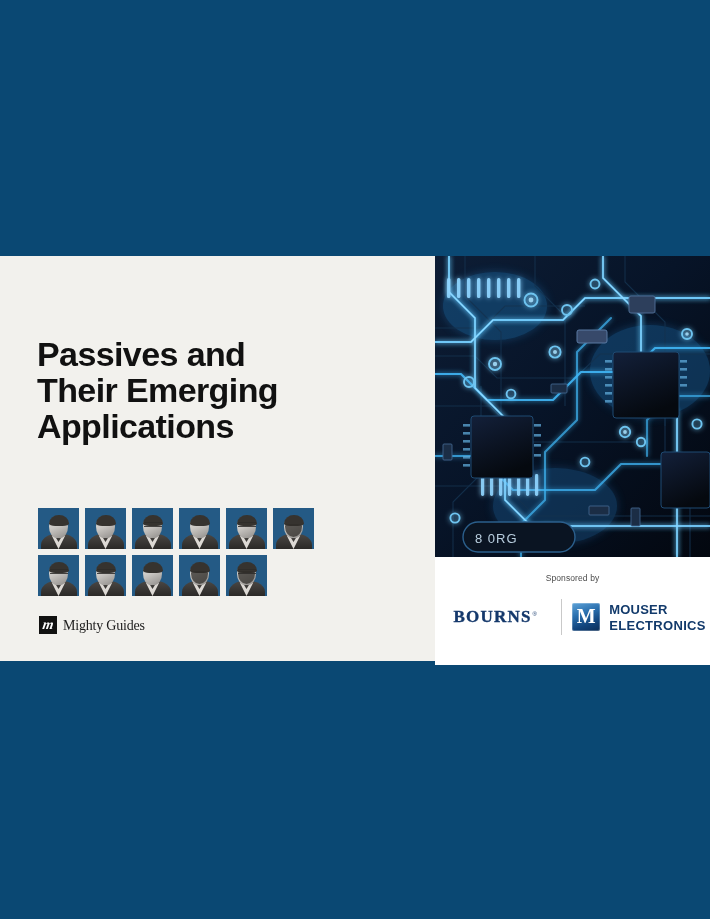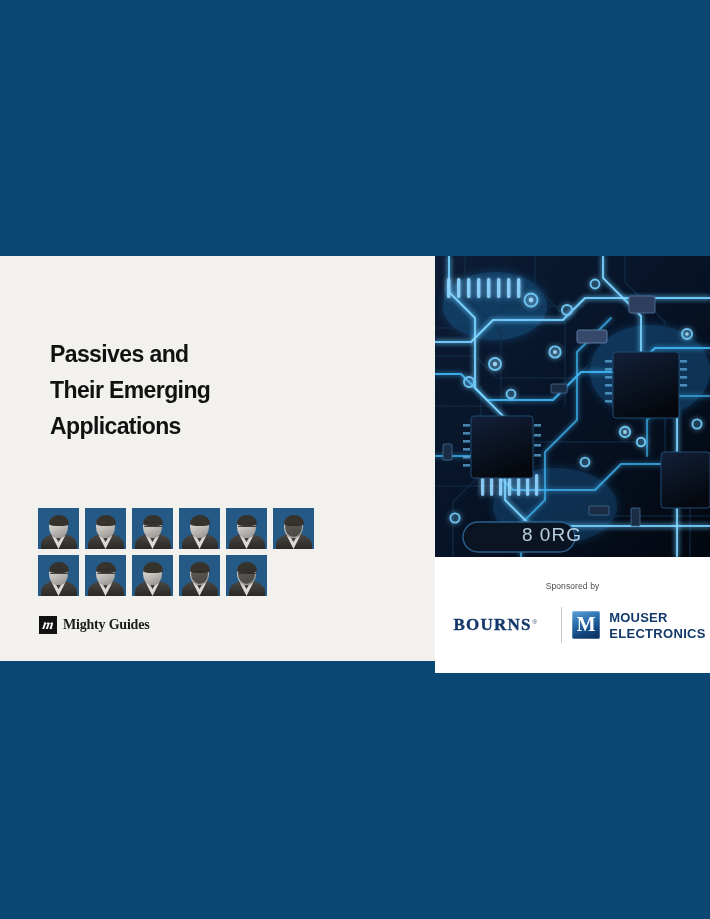--- a/index.html
+++ b/index.html
@@ -31,24 +31,24 @@
   
   #cover-left {
     width: 435px;
     height: 100%;
     background: #f2f1ed;
     position: relative;
   }
 
   #cover-title {
     position: absolute;
-    left: 50px;
+    left: 37px;
     top: 80px;
     width: 330px;
-    font-size: 23px;
+    font-size: 34px;
     line-height: 36px;
     font-weight: 700;
     letter-spacing: -0.6px;
     color: #111111;
     white-space: pre-line;
   }
 
   
   #contributors {
     position: absolute;
@@ -130,23 +130,22 @@
     border-radius: 30% 30% 50% 50% / 18% 18% 78% 78%;
     background: rgba(48,45,42,.75);
   }
 
   
   #mighty-guides {
     position: absolute;
     left: 39px;
     top: 360px;
     display: flex;
-    align-items: center;
+    align-items: flex-end;
     gap: 6px;
-    font-weight: bold;
   }
   #mg-mark {
     width: 18px;
     height: 18px;
     background: #111111;
     position: relative;
     flex: 0 0 auto;
   }
   #mg-mark::after {
     content: "m";
@@ -186,32 +185,31 @@
     overflow: hidden;
     background: #060c18;
   }
   #circuit-photo svg { display: block; }
 
   #chip-marking {
     position: absolute;
     left: 40px;
     bottom: 11px;
     font-family: "Liberation Sans", sans-serif;
-    font-size: 19px;
+    font-size: 13px;
     letter-spacing: 1px;
     color: #cfe6f7;
     opacity: .88;
-    margin-left: 47px;
   }
 
   
   #sponsor-block {
     position: absolute;
     left: 0;
-    top: 313px;
+    top: 305px;
     width: 275px;
     height: 104px;
     background: #ffffff;
   }
   #sponsored-by {
     text-align: center;
     font-size: 8.5px;
     color: #4b4b4b;
     letter-spacing: .1px;
     padding-top: 12px;

